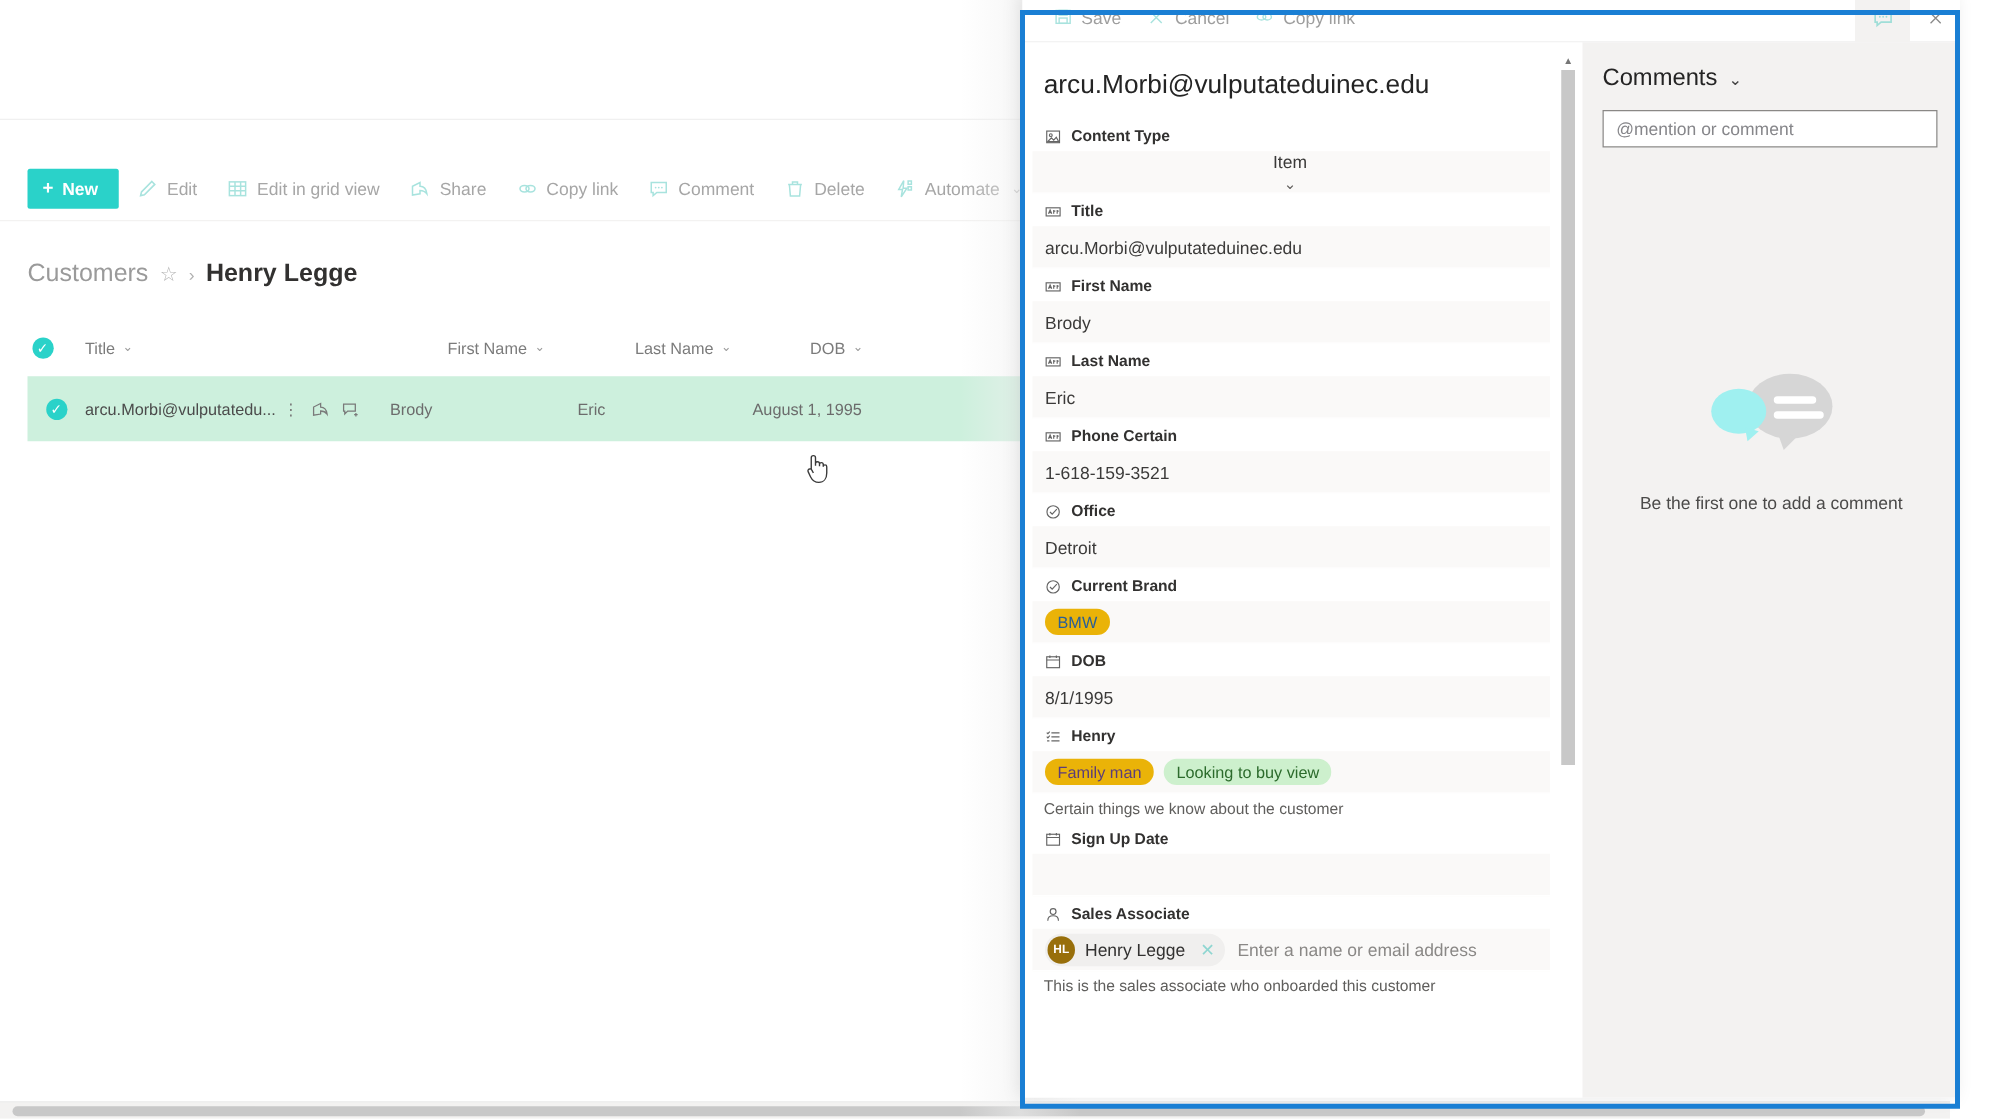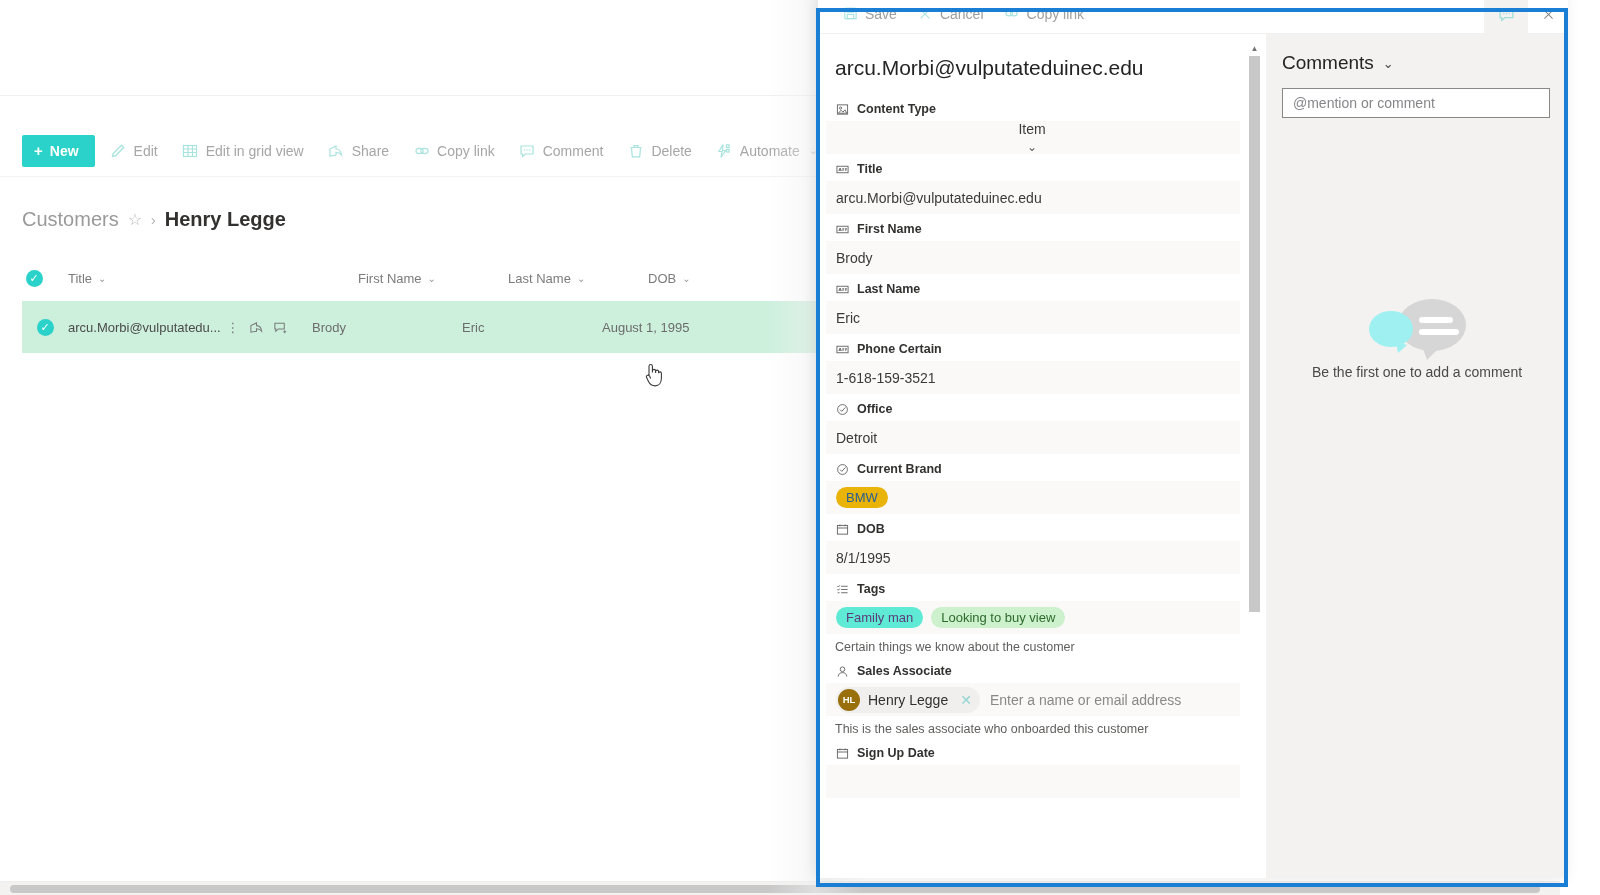--- a/index.html
+++ b/index.html
@@ -175,21 +175,21 @@
   .field-input.with-chevron { justify-content: space-between; flex-direction: column; }
   .field-chevron { color: #605e5c; font-size: 12px; }
   .field-desc { font-size: 12.5px; color: #5f5e5c; margin: 5px 0 10px 9px; }
 
   .pill {
     display: inline-flex; align-items: center;
     height: 21px; padding: 0 10px; border-radius: 11px;
     font-size: 13px; margin-right: 8px;
   }
   .pill-brand { background: #eab308; color: #2a5f96; }
-  .pill-tag-1 { background: #5eead4; color: #5b3d7a; }
+  .pill-tag-1 { background: #eab308; color: #5b3d7a; }
   .pill-tag-2 { background: #cdf0cd; color: #2c6b2c; }
 
   .person-row { display: flex; align-items: center; gap: 0; }
   .person-chip {
     display: flex; align-items: center; gap: 8px;
     height: 26px; padding: 0 4px 0 2px; background: #f0efee; border-radius: 13px;
   }
   .avatar {
     width: 22px; height: 22px; border-radius: 50%;
     background: #986f0b; color: #fff;
@@ -210,21 +210,21 @@
     font-size: 19px; color: #242424; margin-bottom: 14px;
   }
   .comments-chev { font-size: 13px; color: #444; cursor: pointer; }
   .comment-box {
     height: 30px; background: #ffffff; border: 1px solid #8a8886;
     display: flex; align-items: center; padding: 0 10px;
     font-size: 14px; color: #86868a;
   }
   .comments-empty {
     position: absolute; left: 0; right: 0; top: 262px;
-    display: flex; flex-direction: column; align-items: center; 
+    display: flex; flex-direction: column; align-items: center; gap: 30px;
   }
   .empty-text { font-size: 14px; color: #4b4a49; }
 
   
   .highlight {
     position: absolute; left: 816px; top: 8px; width: 752px; height: 879px;
     border: 4px solid #1a7fd4; pointer-events: none; z-index: 50;
   }
 </style>
 </head>
@@ -560,27 +560,42 @@
             </div>
           </div>
 
           <div class="field">
             <div class="field-label">
               <span class="flabel-ic">
                 <svg viewBox="0 0 14 14" width="13" height="13" fill="none" stroke="currentColor" stroke-width="1">
                     <path d="M5.5 3.5h7M5.5 7h7M5.5 10.5h7M1.5 3.3l1 1 1.6-1.8M1.5 6.8l1 1 1.6-1.8M1.8 10.5h2"></path>
                   </svg>
               </span>
-              <span>Tags</span>
+              <span>Henry</span>
             </div>
             <div class="field-input">
               <span class="pill pill-tag-1">Family man</span>
               <span class="pill pill-tag-2">Looking to buy view</span>
             </div>
             <div class="field-desc">Certain things we know about the customer</div>
+          </div>
+
+          <div class="field">
+            <div class="field-label">
+              <span class="flabel-ic">
+                <svg viewBox="0 0 14 14" width="13" height="13" fill="none" stroke="currentColor" stroke-width="1">
+                    <rect x="1.5" y="2.6" width="11" height="9.4"></rect>
+                    <path d="M1.5 5.4h11M4.2 1.6v2M9.8 1.6v2"></path>
+                  </svg>
+              </span>
+              <span>Sign Up Date</span>
+            </div>
+            <div class="field-input">
+              <span></span>
+            </div>
           </div>
 
           <div class="field">
             <div class="field-label">
               <span class="flabel-ic">
                 <svg viewBox="0 0 14 14" width="13" height="13" fill="none" stroke="currentColor" stroke-width="1">
                     <circle cx="7" cy="4.6" r="2.5"></circle>
                     <path d="M2.4 12.4c0-2.7 2-4.2 4.6-4.2s4.6 1.5 4.6 4.2"></path>
                   </svg>
               </span>
@@ -588,35 +603,20 @@
             </div>
             <div class="field-input person-row">
               <span class="person-chip">
                 <span class="avatar">HL</span>
                 <span class="person-name">Henry Legge</span>
                 <span class="person-x">✕</span>
               </span>
               <span class="person-placeholder">Enter a name or email address</span>
             </div>
             <div class="field-desc">This is the sales associate who onboarded this customer</div>
-          </div>
-
-          <div class="field">
-            <div class="field-label">
-              <span class="flabel-ic">
-                <svg viewBox="0 0 14 14" width="13" height="13" fill="none" stroke="currentColor" stroke-width="1">
-                    <rect x="1.5" y="2.6" width="11" height="9.4"></rect>
-                    <path d="M1.5 5.4h11M4.2 1.6v2M9.8 1.6v2"></path>
-                  </svg>
-              </span>
-              <span>Sign Up Date</span>
-            </div>
-            <div class="field-input">
-              <span></span>
-            </div>
           </div>
 
         </div>
 
         <div class="vscroll">
           <div class="vs-track"></div>
           <div class="vs-up">▲</div>
           <div class="vs-thumb"></div>
         </div>
       </div>

